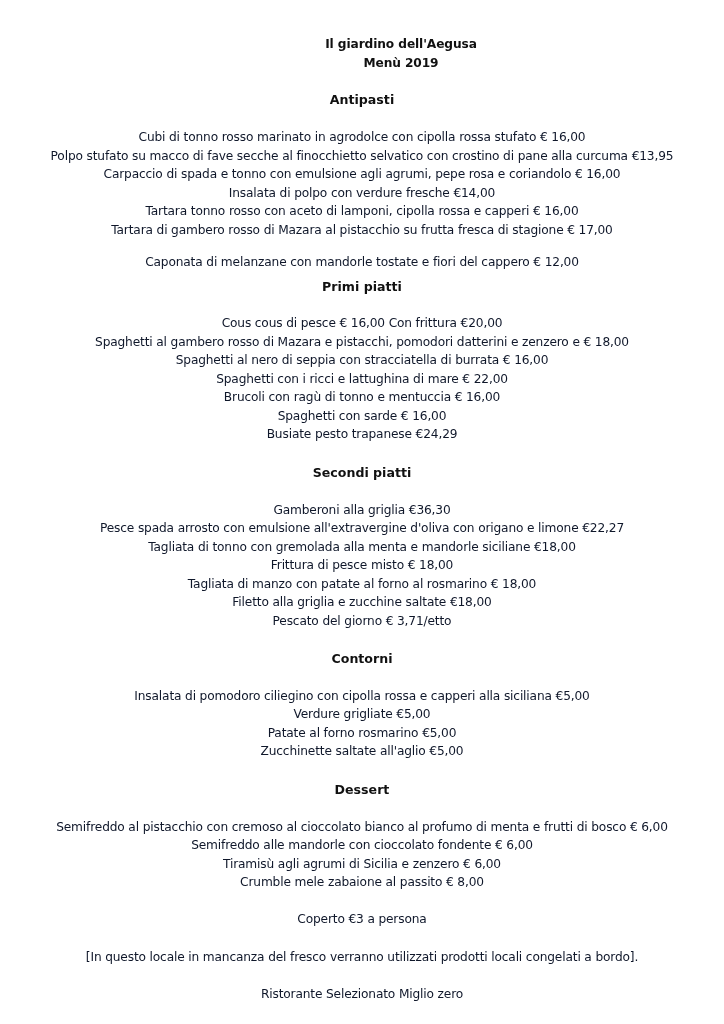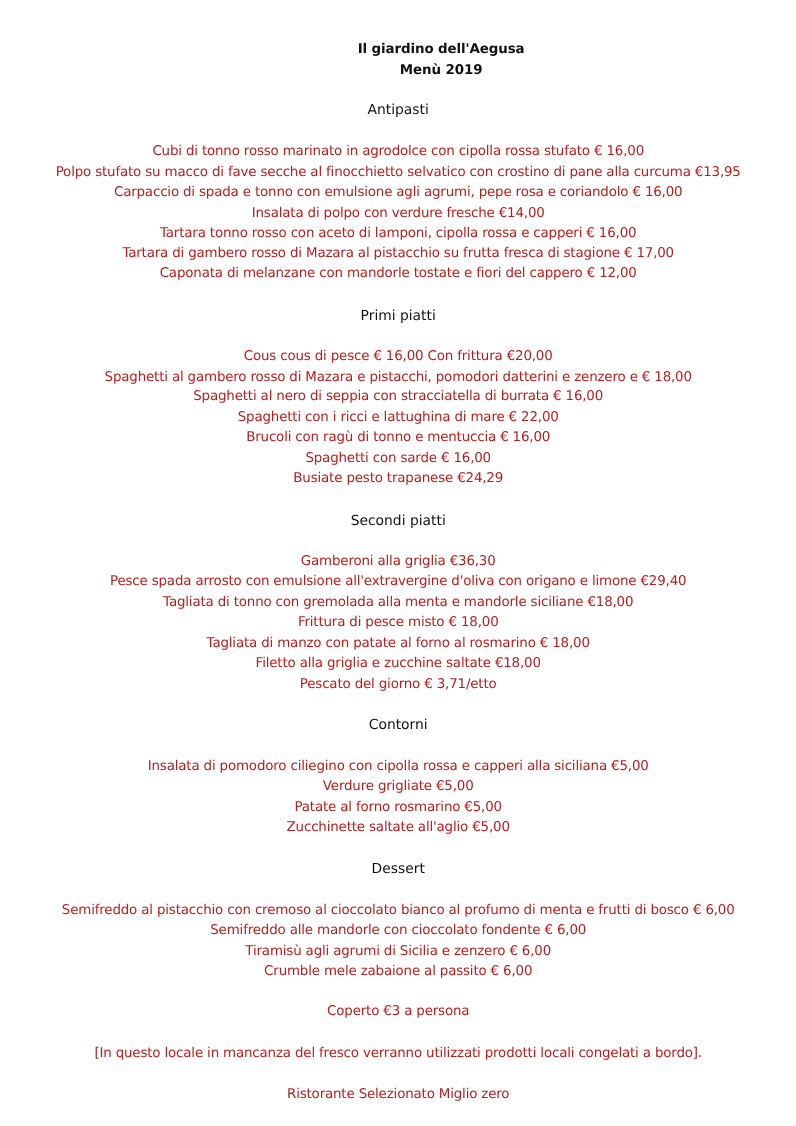--- a/index.html
+++ b/index.html
@@ -1,66 +1,66 @@
 <!DOCTYPE html>
 <html><head>
 <meta charset="utf-8">
 <style>
   html, body { margin: 0; padding: 0; background: #ffffff; }
   body { width: 724px; height: 1024px; position: relative; overflow: hidden;
          font-family: "DejaVu Sans", "Liberation Sans", sans-serif; }
   .page { position: absolute; left: 0; top: 0; width: 724px; text-align: center; }
   .line { position: absolute; left: 0; width: 724px; text-align: center; white-space: nowrap;
-          font-size: 12.2px; color: #b91c1c; letter-spacing: -0.15px; line-height: 16px; }
+          font-size: 12.2px; color: #0f172a; letter-spacing: -0.15px; line-height: 16px; }
   .title { font-weight: bold; color: #111111; font-size: 12.2px; letter-spacing: -0.1px; margin-left: 39px; }
-  .heading { font-weight: normal; color: #111111; font-size: 12.6px; letter-spacing: 0px; }
+  .heading { font-weight: bold; color: #111111; font-size: 12.6px; letter-spacing: 0px; }
 </style>
 </head>
 <body>
 
 <div class="page">
 
   <div class="line title" style="top:36px">Il giardino dell'Aegusa</div>
   <div class="line title" style="top:55px">Menù 2019</div>
 
   <div class="line heading" style="top:92px">Antipasti</div>
   <div class="line" style="top:129px">Cubi di tonno rosso marinato in agrodolce con cipolla rossa stufato € 16,00</div>
   <div class="line" style="top:148px">Polpo stufato su macco di fave secche al finocchietto selvatico con crostino di pane alla curcuma €13,95</div>
   <div class="line" style="top:166px">Carpaccio di spada e tonno con emulsione agli agrumi, pepe rosa e coriandolo € 16,00</div>
   <div class="line" style="top:185px">Insalata di polpo con verdure fresche €14,00</div>
   <div class="line" style="top:203px">Tartara tonno rosso con aceto di lamponi, cipolla rossa e capperi € 16,00</div>
   <div class="line" style="top:222px">Tartara di gambero rosso di Mazara al pistacchio su frutta fresca di stagione € 17,00</div>
-  <div class="line" style="top:240px">Caponata di melanzane con mandorle tostate e fiori del cappero € 12,00</div>
+  <div class="line" style="top:254px">Caponata di melanzane con mandorle tostate e fiori del cappero € 12,00</div>
 
   <div class="line heading" style="top:279px">Primi piatti</div>
   <div class="line" style="top:315px">Cous cous di pesce € 16,00 Con frittura €20,00</div>
   <div class="line" style="top:334px">Spaghetti al gambero rosso di Mazara e pistacchi, pomodori datterini e zenzero e € 18,00</div>
   <div class="line" style="top:352px">Spaghetti al nero di seppia con stracciatella di burrata € 16,00</div>
   <div class="line" style="top:371px">Spaghetti con i ricci e lattughina di mare € 22,00</div>
   <div class="line" style="top:389px">Brucoli con ragù di tonno e mentuccia € 16,00</div>
   <div class="line" style="top:408px">Spaghetti con sarde € 16,00</div>
   <div class="line" style="top:426px">Busiate pesto trapanese €24,29</div>
 
   <div class="line heading" style="top:465px">Secondi piatti</div>
   <div class="line" style="top:502px">Gamberoni alla griglia €36,30</div>
-  <div class="line" style="top:520px">Pesce spada arrosto con emulsione all'extravergine d'oliva con origano e limone €29,40</div>
+  <div class="line" style="top:520px">Pesce spada arrosto con emulsione all'extravergine d'oliva con origano e limone €22,27</div>
   <div class="line" style="top:539px">Tagliata di tonno con gremolada alla menta e mandorle siciliane €18,00</div>
   <div class="line" style="top:557px">Frittura di pesce misto € 18,00</div>
   <div class="line" style="top:576px">Tagliata di manzo con patate al forno al rosmarino € 18,00</div>
   <div class="line" style="top:594px">Filetto alla griglia e zucchine saltate €18,00</div>
   <div class="line" style="top:613px">Pescato del giorno € 3,71/etto</div>
 
   <div class="line heading" style="top:651px">Contorni</div>
   <div class="line" style="top:688px">Insalata di pomodoro ciliegino con cipolla rossa e capperi alla siciliana €5,00</div>
   <div class="line" style="top:706px">Verdure grigliate €5,00</div>
   <div class="line" style="top:725px">Patate al forno rosmarino €5,00</div>
   <div class="line" style="top:743px">Zucchinette saltate all'aglio €5,00</div>
 
   <div class="line heading" style="top:782px">Dessert</div>
   <div class="line" style="top:819px">Semifreddo al pistacchio con cremoso al cioccolato bianco al profumo di menta e frutti di bosco € 6,00</div>
   <div class="line" style="top:837px">Semifreddo alle mandorle con cioccolato fondente € 6,00</div>
   <div class="line" style="top:856px">Tiramisù agli agrumi di Sicilia e zenzero € 6,00</div>
-  <div class="line" style="top:874px">Crumble mele zabaione al passito € 6,00</div>
+  <div class="line" style="top:874px">Crumble mele zabaione al passito € 8,00</div>
 
   <div class="line" style="top:911px">Coperto €3 a persona</div>
   <div class="line" style="top:949px">[In questo locale in mancanza del fresco verranno utilizzati prodotti locali congelati a bordo].</div>
   <div class="line" style="top:986px">Ristorante Selezionato Miglio zero</div>
 </div>
 
 </body></html>

